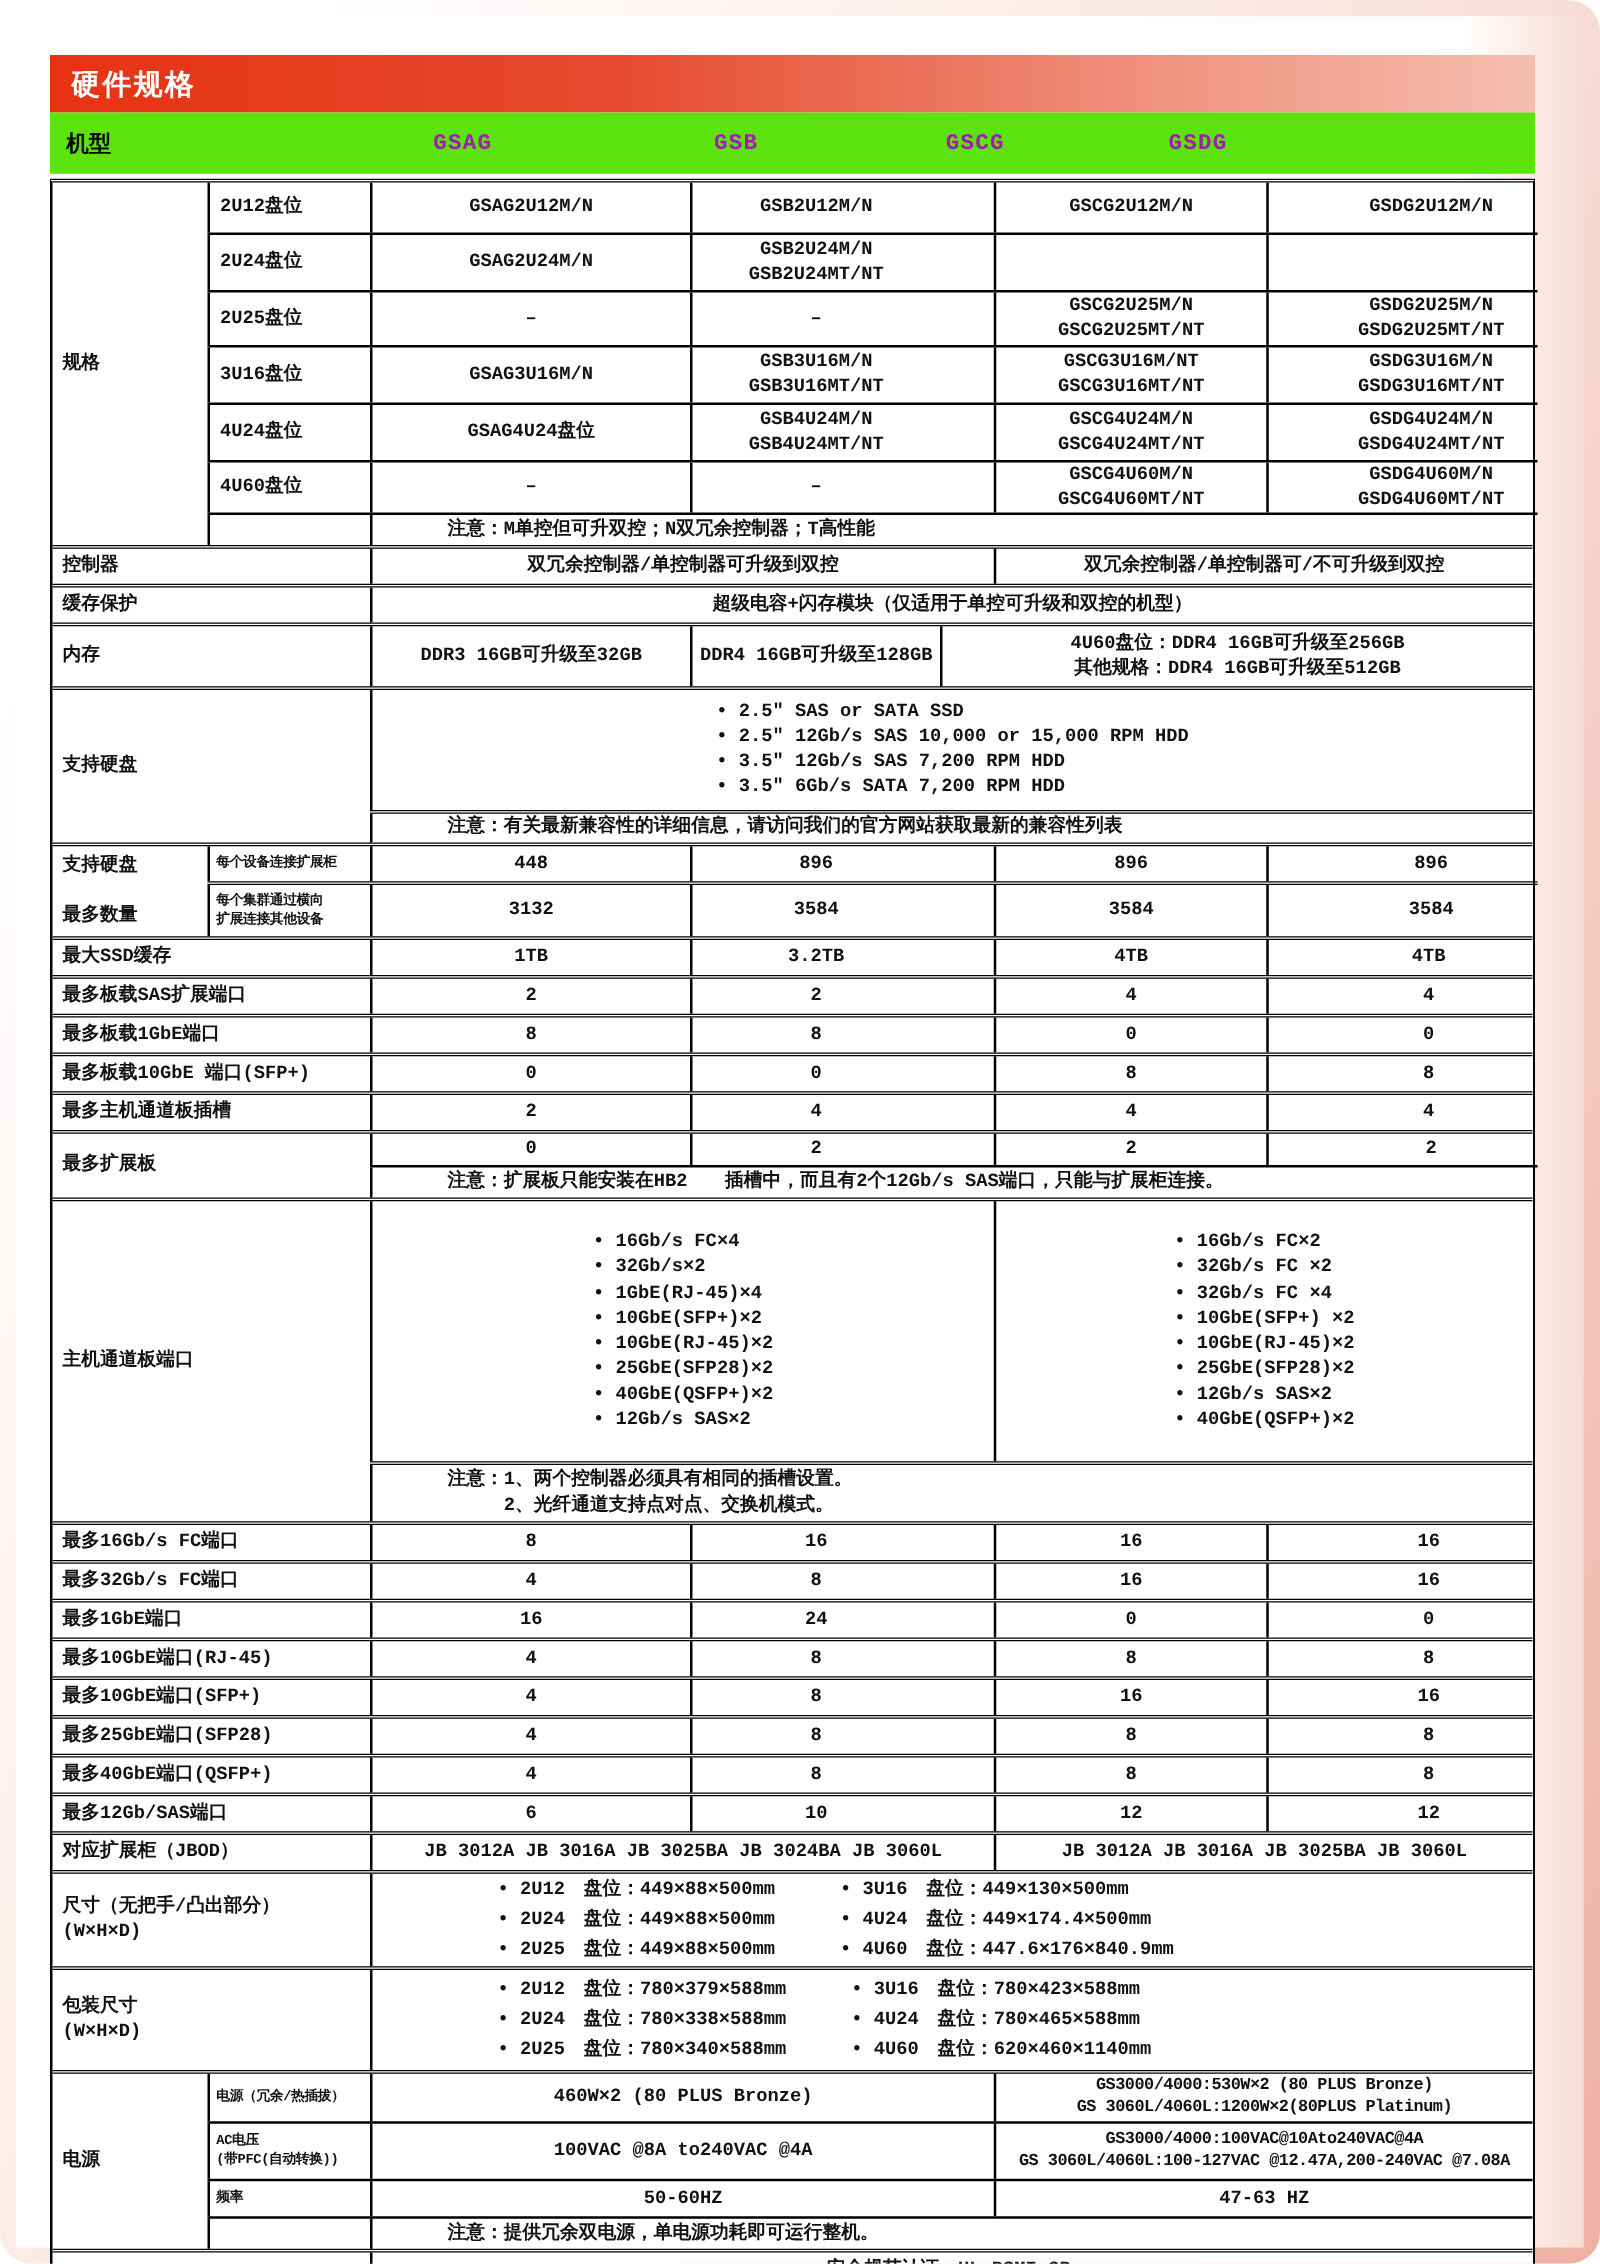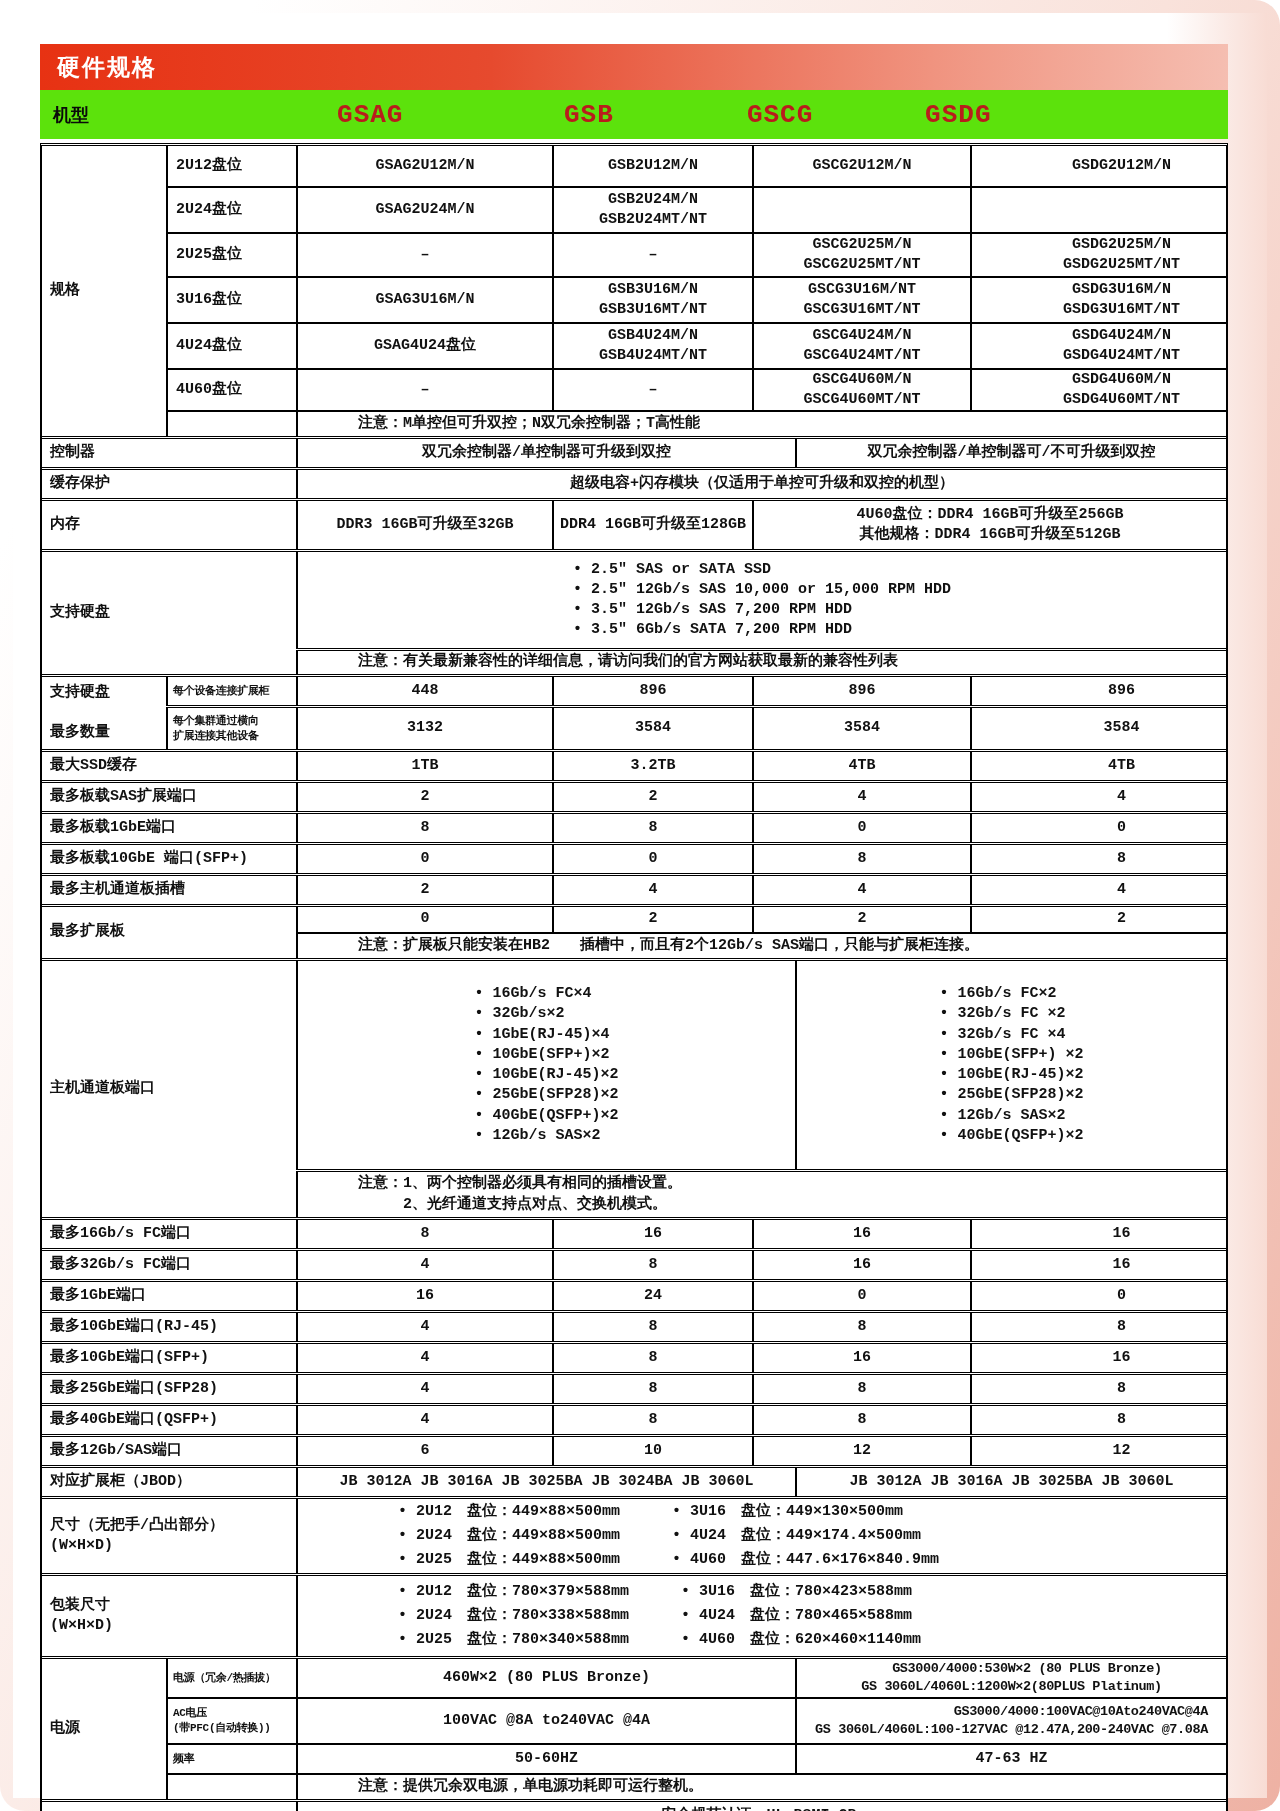--- a/index.html
+++ b/index.html
@@ -19,21 +19,21 @@
     display:flex; align-items:center; }
   .banner .ttl{ color:#ffffff; font-size:23px; letter-spacing:2px; padding-left:17px;
     font-family:"DejaVu Sans","Liberation Sans",sans-serif; font-weight:700; }
 
   
   .modelbar{ margin-left:27px; width:1188px; height:49px; background:#5ce20c; position:relative; }
   .mh-label{ position:absolute; left:13px; top:50%; transform:translateY(-50%);
     font-size:18px; color:#0a0a0a;
     font-family:"DejaVu Sans","Liberation Sans",sans-serif; }
   .mh-model{ position:absolute; top:50%; transform:translate(-50%,-50%);
-    color:#b91c1c; font-size:26px; letter-spacing:1px; }
+    color:#a21caf; font-size:18px; letter-spacing:1px; }
   .m0{left:27.8%}.m1{left:46.2%}.m2{left:62.3%}.m3{left:77.3%}
 
   
   .tbl{ margin:4px 0 0 27px; width:1188px; background:#fff;
     border-left:2px solid #000; border-right:2px solid #000;
     border-top:3px double #000; border-bottom:3px double #000;
     font-size:15px; }
   .row,.sect{ display:flex; border-top:3px double #000; }
   .nt{ border-top:none; }
   .grow{ flex:1 1 auto; display:flex; flex-direction:column; }
@@ -41,29 +41,29 @@
   .st{ border-top:2px solid #000; }
   .dt{ border-top:3px double #000; }
 
   .c{ display:flex; align-items:center; justify-content:center; text-align:center;
       padding:1px 3px; white-space:pre-line; border-left:2px solid #000; line-height:1.35; }
   .row > .c:first-child, .sect > .c:first-child{ border-left:none; }
 
   .w0{width:124px; flex:none;} .w1{width:130px; flex:none;}
   .w01{width:254px; flex:none;}
   .w2{width:256px; flex:none;} .w3{width:200px; flex:none;}
-  .w4{width:218px; flex:none;} .w5{width:217px; flex:none;padding-left:48px;}
+  .w4{width:218px; flex:none;margin-left:43px;} .w5{width:217px; flex:none;padding-left:48px;}
   .w23{width:499px; flex:none;} .w45{width:217px; flex:1 1 auto;}
   .wrest{flex:1 1 auto;}
 
   .lab{ justify-content:flex-start; text-align:left; padding-left:8px; }
   .sub{ font-size:11px; justify-content:flex-start; text-align:left; padding-left:5px; letter-spacing:-0.3px;}
   .note{ justify-content:flex-start; text-align:left; padding-left:60px; }
   .blk{ text-align:left; }
-  .small{ font-size:13.5px; letter-spacing:-0.4px;text-align:right; }
+  .small{ font-size:13.5px; letter-spacing:-0.4px; }
 
   
   .h25{height:25px}.h26{height:26px}.h28{height:28px}.h30{height:30px}
   .h38{height:38px}.h40{height:40px}.h42{height:42px}.h44{height:44px}
   .h46{height:46px}.h48{height:48px}.h50{height:48px}.h74{height:74px}
   .h80{height:80px}.h96{height:96px}.h208{height:208px}
 
   .dims-wrap{ display:flex; align-items:center; width:100%; }
   .dims-wrap .colA{ margin-left:100px; text-align:left; white-space:pre-line; line-height:1.62;}
   .dims-wrap .colB{ margin-left:52px; text-align:left; white-space:pre-line; line-height:1.62;}

